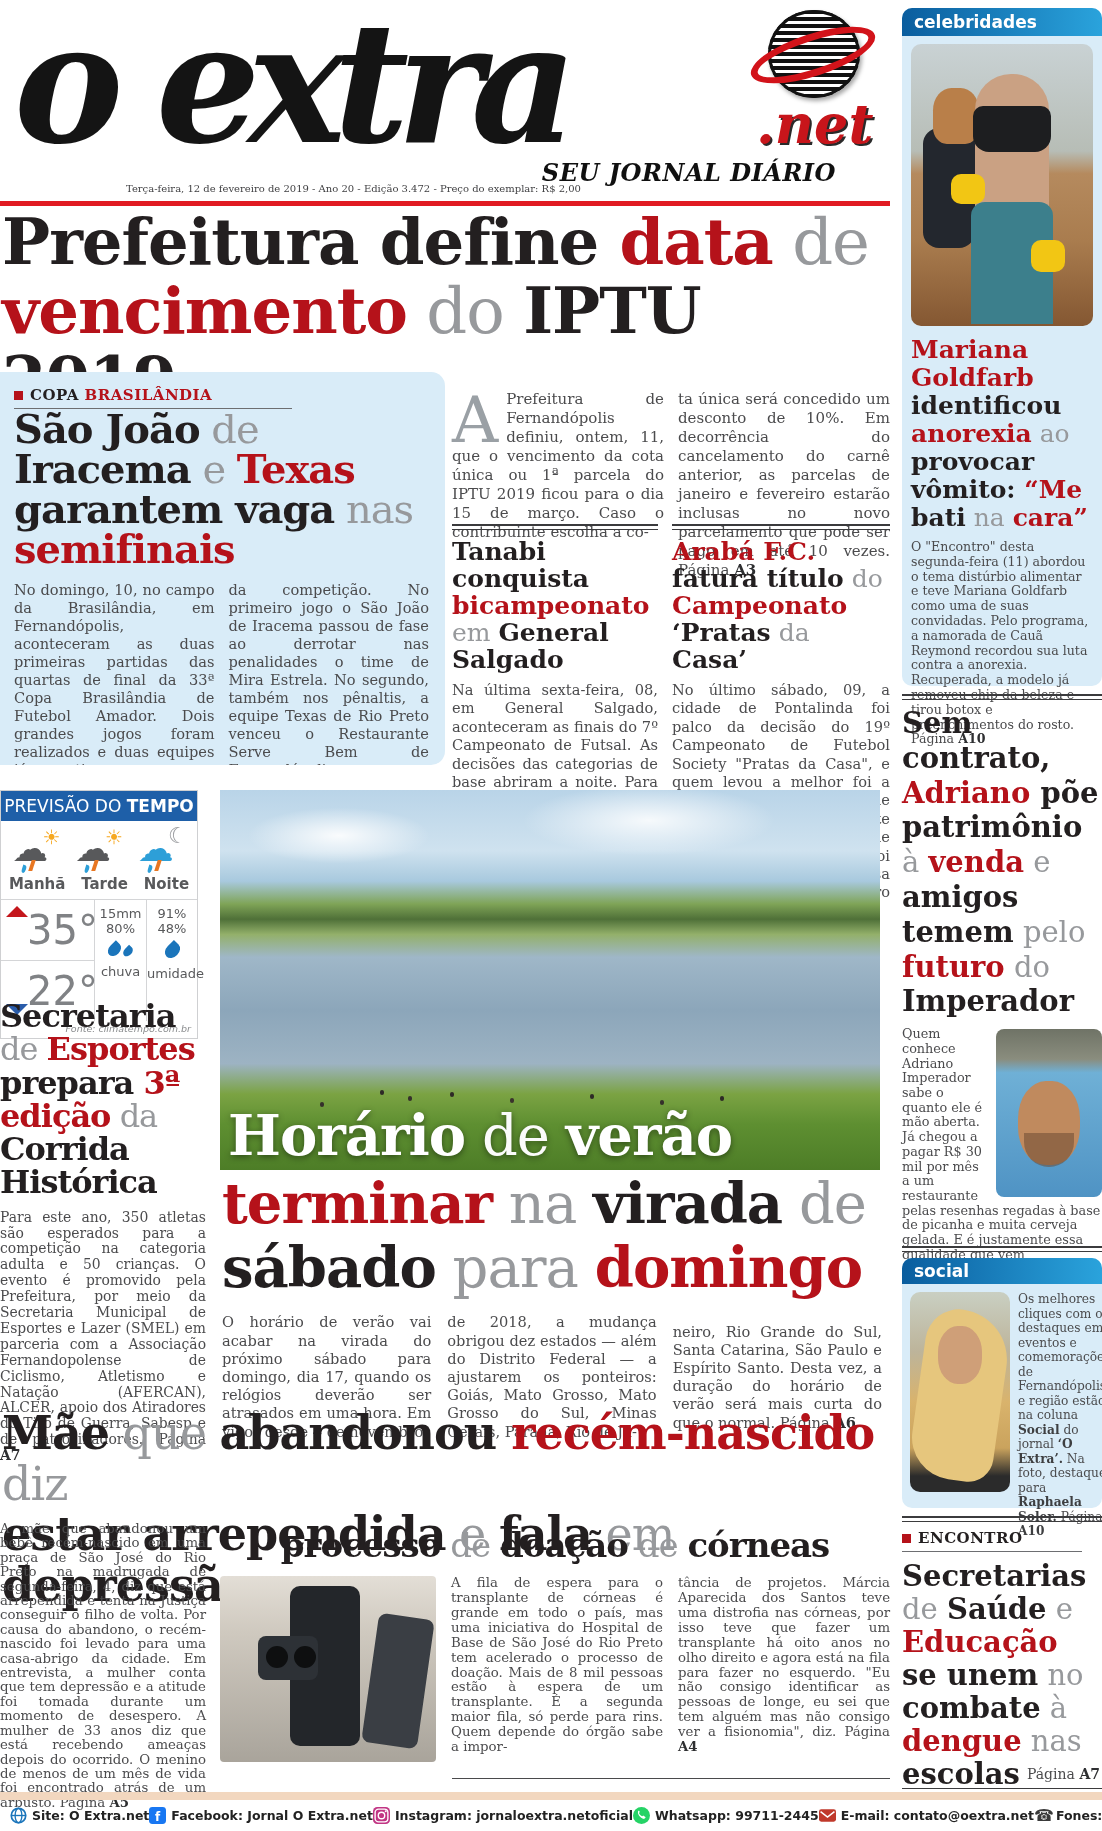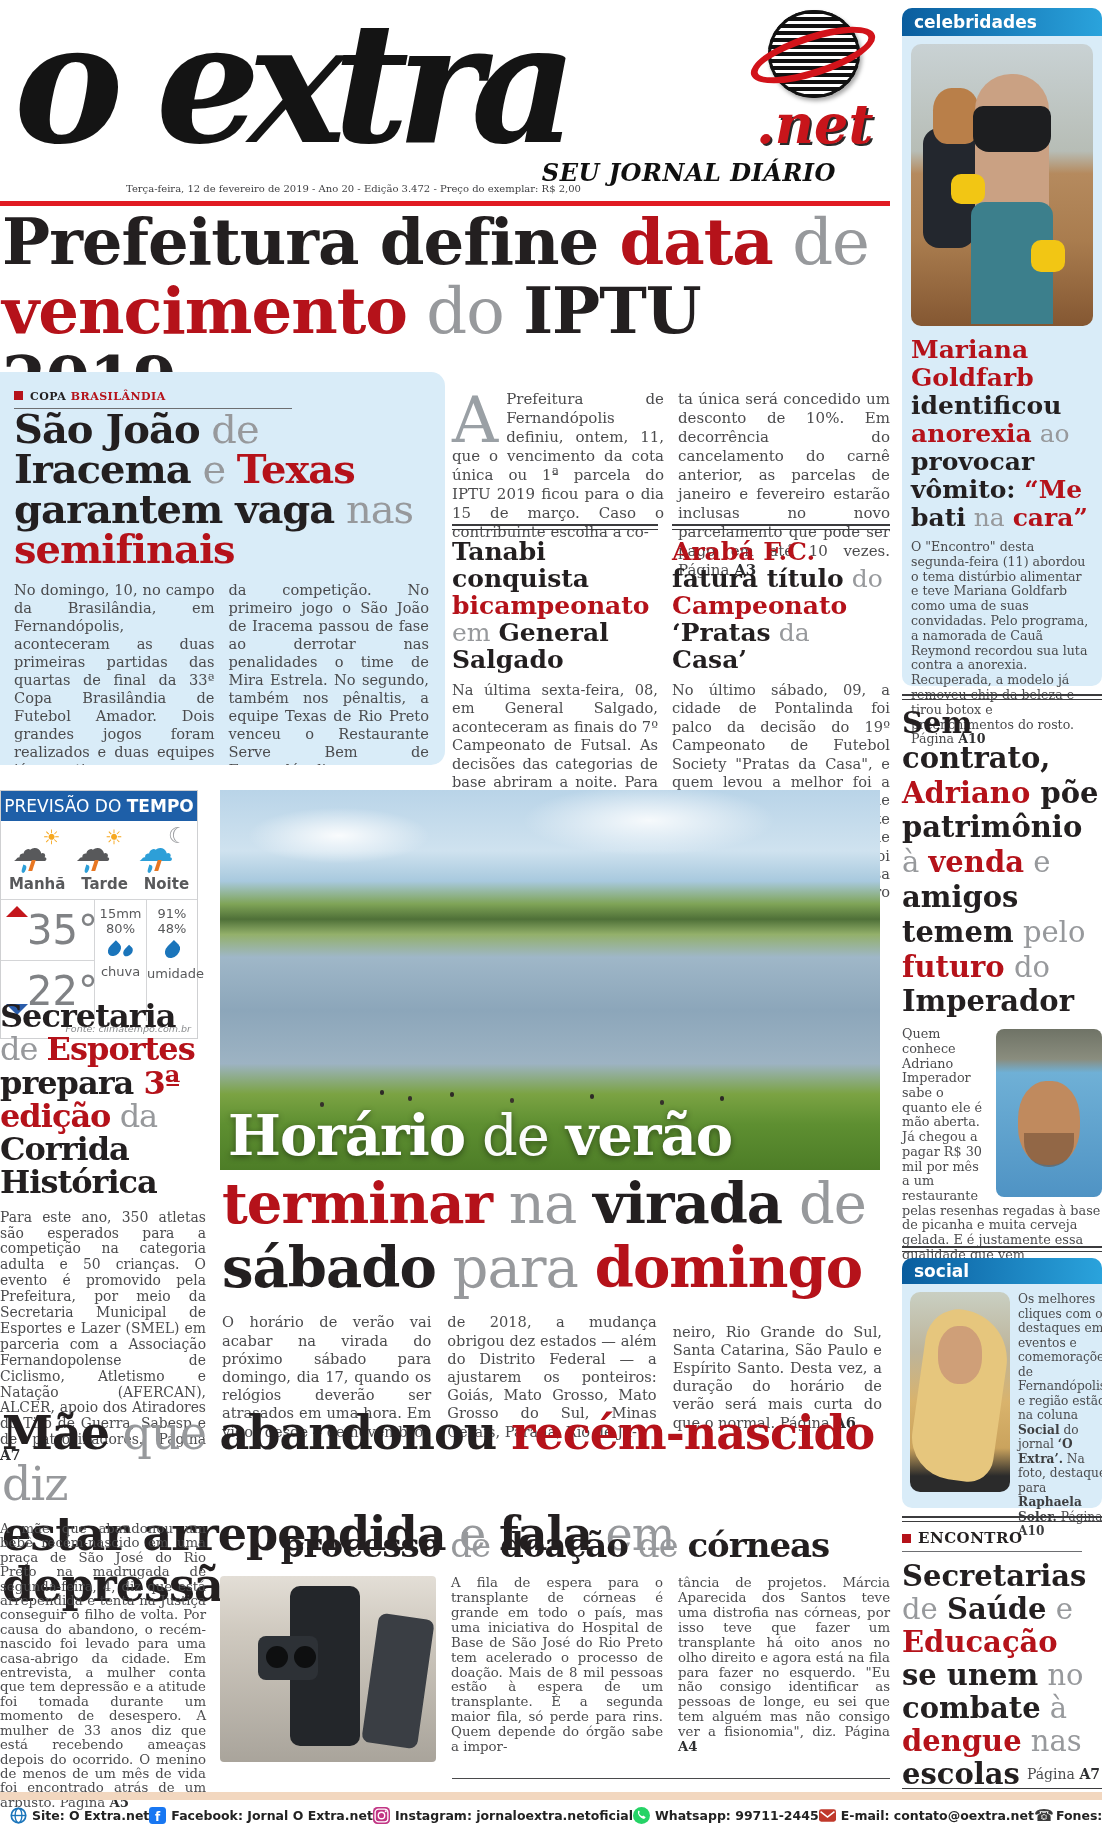--- a/index.html
+++ b/index.html
@@ -119,21 +119,21 @@
     <div class="abs dateline" style="left:126px;top:183px;">Terça-feira, 12 de fevereiro de 2019 - Ano 20 - Edição 3.472 - Preço do exemplar: R$ 2,00</div>
     <div class="abs redrule" style="left:0;top:201px;width:890px;"></div>
   </div>
 
   <div class="abs hl" style="left:2px;top:208px;width:888px;font-size:64px;line-height:1.06;letter-spacing:-1px;">
     <div><span class="seg-k">Prefeitura define </span><span class="seg-r">data</span><span class="seg-g"> de</span></div>
     <div><span class="seg-r">vencimento</span><span class="seg-g"> do </span><span class="seg-k">IPTU 2019</span></div>
   </div>
 
   <div class="abs panel" style="left:0;top:372px;width:445px;height:393px;border-radius:0 14px 14px 0;padding:13px 16px 0 14px;overflow:hidden;">
-    <div class="kicker" style="width:278px;"><span class="sq"></span><span class="hl" style="font-size:11px;"><span class="seg-k">COPA </span><span class="seg-r">BRASILÂNDIA</span></span></div>
+    <div class="kicker" style="width:278px;"><span class="sq"></span><span class="hl" style="font-size:15px;"><span class="seg-k">COPA </span><span class="seg-r">BRASILÂNDIA</span></span></div>
     <div class="hl" style="font-size:40px;line-height:1.0;letter-spacing:-1px;"><span class="seg-k">São João</span><span class="seg-g"> de </span><span class="seg-k">Iracema</span><span class="seg-g"> e </span><span class="seg-r">Texas</span><span class="seg-k"> garantem vaga</span><span class="seg-g"> nas </span><span class="seg-r">semifinais</span></div>
     <div class="cols2 body-txt" style="font-size:14.6px;line-height:18px;margin-top:12px;">
       <div>No domingo, 10, no campo da Brasilândia, em Fernandópolis, aconteceram as duas primeiras partidas das quartas de final da 33ª Copa Brasilândia de Futebol Amador. Dois grandes jogos foram realizados e duas equipes já garantiram vaga para as semifinais</div>
       <div><span>da competição. No primeiro jogo o São João de Iracema passou de fase ao derrotar nas penalidades o time de Mira Estrela. No segundo, também nos pênaltis, a equipe Texas de Rio Preto venceu o Restaurante Serve Bem de Fernandópolis.</span> </div>
     </div>
   </div>
 
   <div class="abs" style="left:452px;top:390px;width:438px;">
     <div class="cols2 body-txt" style="font-size:15px;line-height:19px;">
       <div><span class="dropcap">A</span><span>Prefeitura de Fernandópolis definiu, ontem, 11, que o vencimento da cota única ou 1ª parcela do IPTU 2019 ficou para o dia 15 de março. Caso o contribuinte escolha a co-</span></div>

